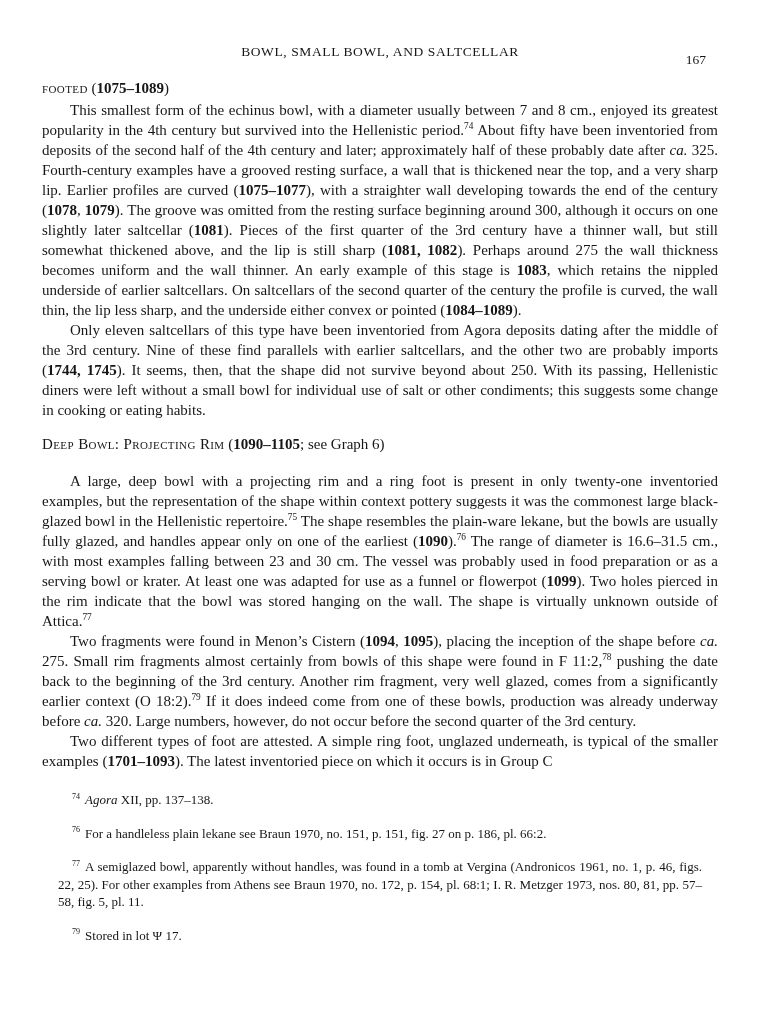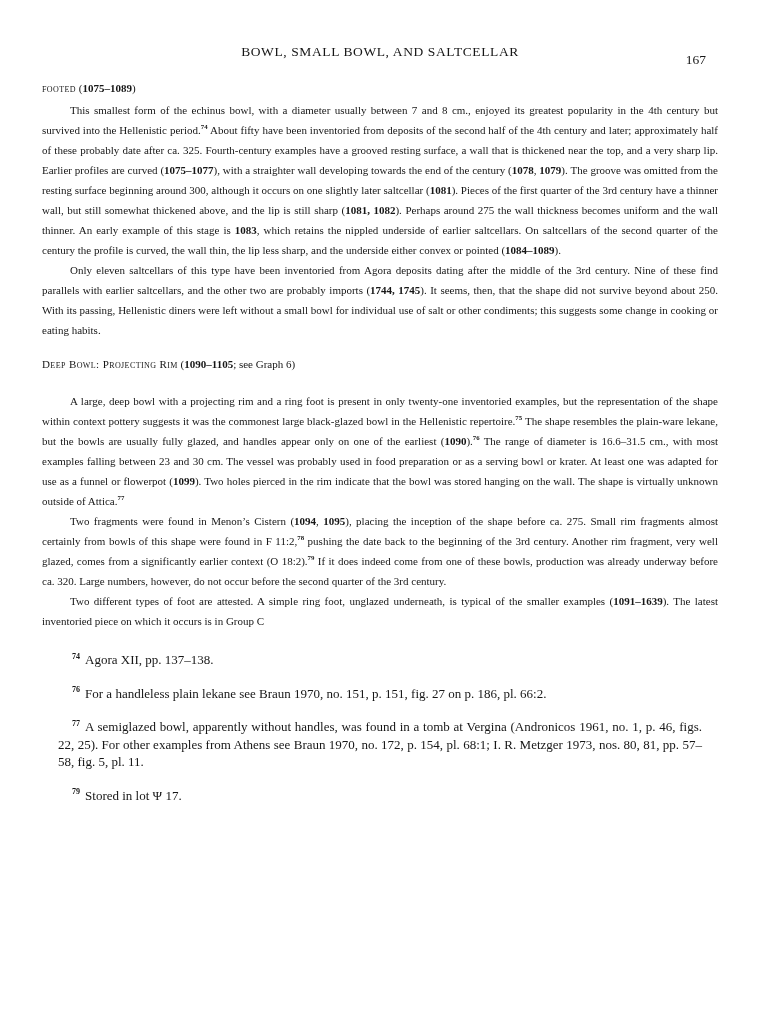--- a/index.html
+++ b/index.html
@@ -28,47 +28,46 @@
     letter-spacing: 0.6px;
   }
   .rh-page {
     position: absolute;
     right: 12px;
     top: 8px;
     letter-spacing: 0;
   }
   .body-blocks {
     margin-top: 18px;
-    font-size: 11px;
+    font-size: 15px;
     line-height: 20px;
   }
   .body-blocks p {
     margin: 0;
   }
   p.paragraph {
     text-align: justify;
     text-indent: 28px;
   }
   p.heading {
     text-indent: 0;
     margin-top: 14px;
     margin-bottom: 17px;
   }
   p.heading:first-child {
     margin-top: 0;
     margin-bottom: 2px;
   }
   .seg-b { font-weight: bold; }
-  .seg-i { }
+  .seg-i { font-style: italic; }
   .seg-sc { font-variant: small-caps; letter-spacing: 0.4px; }
   sup {
     font-size: 62%;
     line-height: 0;
     vertical-align: super;
-    font-weight: bold;
   }
   .footnotes {
     margin-top: 20px;
     font-size: 13px;
     line-height: 17.5px;
   }
   p.footnote {
     margin: 16px;
     text-align: justify;
     text-indent: 14px;
@@ -86,21 +85,21 @@
     <span class="rh-page">167</span>
   </div>
 
   <div class="body-blocks">
       <p class="heading"><span class="seg-sc">footed</span><span> (</span><span class="seg-b">1075–1089</span><span>)</span></p>
       <p class="paragraph"><span>This smallest form of the echinus bowl, with a diameter usually between 7 and 8 cm., enjoyed its greatest popularity in the 4th century but survived into the Hellenistic period.</span><sup>74</sup><span> About fifty have been inventoried from deposits of the second half of the 4th century and later; approximately half of these probably date after </span><span class="seg-i">ca.</span><span> 325. Fourth-century examples have a grooved resting surface, a wall that is thickened near the top, and a very sharp lip. Earlier profiles are curved (</span><span class="seg-b">1075–1077</span><span>), with a straighter wall developing towards the end of the century (</span><span class="seg-b">1078</span><span>, </span><span class="seg-b">1079</span><span>). The groove was omitted from the resting surface beginning around 300, although it occurs on one slightly later saltcellar (</span><span class="seg-b">1081</span><span>). Pieces of the first quarter of the 3rd century have a thinner wall, but still somewhat thickened above, and the lip is still sharp (</span><span class="seg-b">1081, 1082</span><span>). Perhaps around 275 the wall thickness becomes uniform and the wall thinner. An early example of this stage is </span><span class="seg-b">1083</span><span>, which retains the nippled underside of earlier saltcellars. On saltcellars of the second quarter of the century the profile is curved, the wall thin, the lip less sharp, and the underside either convex or pointed (</span><span class="seg-b">1084–1089</span><span>).</span></p>
       <p class="paragraph"><span>Only eleven saltcellars of this type have been inventoried from Agora deposits dating after the middle of the 3rd century. Nine of these find parallels with earlier saltcellars, and the other two are probably imports (</span><span class="seg-b">1744, 1745</span><span>). It seems, then, that the shape did not survive beyond about 250. With its passing, Hellenistic diners were left without a small bowl for individual use of salt or other condiments; this suggests some change in cooking or eating habits.</span></p>
       <p class="heading"><span class="seg-sc">Deep Bowl: Projecting Rim</span><span> (</span><span class="seg-b">1090–1105</span><span>; see Graph 6)</span></p>
       <p class="paragraph"><span>A large, deep bowl with a projecting rim and a ring foot is present in only twenty-one inventoried examples, but the representation of the shape within context pottery suggests it was the commonest large black-glazed bowl in the Hellenistic repertoire.</span><sup>75</sup><span> The shape resembles the plain-ware lekane, but the bowls are usually fully glazed, and handles appear only on one of the earliest (</span><span class="seg-b">1090</span><span>).</span><sup>76</sup><span> The range of diameter is 16.6–31.5 cm., with most examples falling between 23 and 30 cm. The vessel was probably used in food preparation or as a serving bowl or krater. At least one was adapted for use as a funnel or flowerpot (</span><span class="seg-b">1099</span><span>). Two holes pierced in the rim indicate that the bowl was stored hanging on the wall. The shape is virtually unknown outside of Attica.</span><sup>77</sup></p>
       <p class="paragraph"><span>Two fragments were found in Menon’s Cistern (</span><span class="seg-b">1094</span><span>, </span><span class="seg-b">1095</span><span>), placing the inception of the shape before </span><span class="seg-i">ca.</span><span> 275. Small rim fragments almost certainly from bowls of this shape were found in F 11:2,</span><sup>78</sup><span> pushing the date back to the beginning of the 3rd century. Another rim fragment, very well glazed, comes from a significantly earlier context (O 18:2).</span><sup>79</sup><span> If it does indeed come from one of these bowls, production was already underway before </span><span class="seg-i">ca.</span><span> 320. Large numbers, however, do not occur before the second quarter of the 3rd century.</span></p>
-      <p class="paragraph"><span>Two different types of foot are attested. A simple ring foot, unglazed underneath, is typical of the smaller examples (</span><span class="seg-b">1091–1639</span><span>). The latest inventoried piece on which it occurs is in Group C</span></p>
+      <p class="paragraph"><span>Two different types of foot are attested. A simple ring foot, unglazed underneath, is typical of the smaller examples (</span><span class="seg-b">1701–1093</span><span>). The latest inventoried piece on which it occurs is in Group C</span></p>
     </div>
 
   <div class="footnotes">
       <p class="footnote"><sup class="fn-num">74</sup><span class="seg-i">Agora</span><span> XII, pp. 137–138.</span></p>
       <p class="footnote"><sup class="fn-num">76</sup><span>For a handleless plain lekane see Braun 1970, no. 151, p. 151, fig. 27 on p. 186, pl. 66:2.</span></p>
       <p class="footnote"><sup class="fn-num">77</sup><span>A semiglazed bowl, apparently without handles, was found in a tomb at Vergina (Andronicos 1961, no. 1, p. 46, figs. 22, 25). For other examples from Athens see Braun 1970, no. 172, p. 154, pl. 68:1; I. R. Metzger 1973, nos. 80, 81, pp. 57–58, fig. 5, pl. 11.</span></p>
       <p class="footnote"><sup class="fn-num">79</sup><span>Stored in lot Ψ 17.</span></p>
     </div>
 </div>
 

